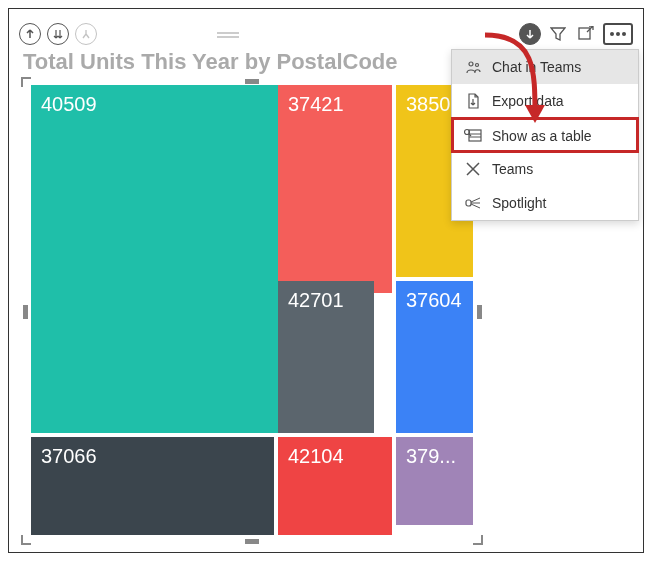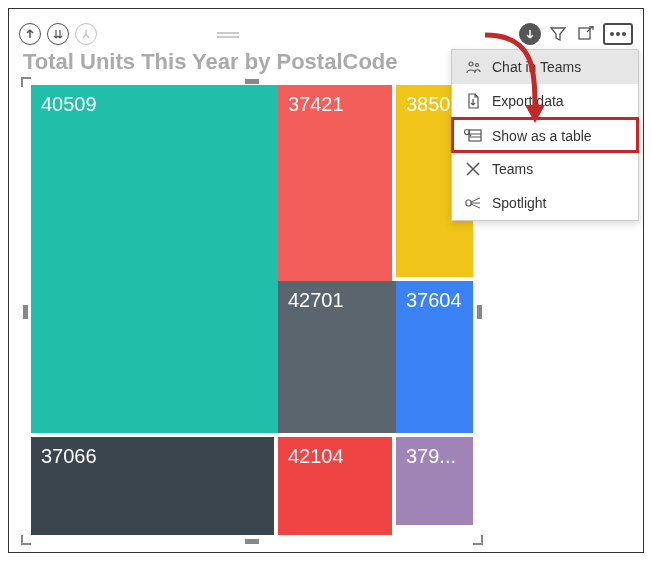--- a/index.html
+++ b/index.html
@@ -158,21 +158,21 @@
   </div>
 
   <div class="title">Total Units This Year by PostalCode</div>
 
   <div class="chart-area">
 
     <div class="tile" style="left:0; top:0; width:264px; height:348px; background:#1fbfa9;">40509</div>
     <div class="tile" style="left:0; top:352px; width:243px; height:98px; background:#3b454d;">37066</div>
 
     <div class="tile" style="left:247px; top:0; width:114px; height:208px; background:#f45e5a;">37421</div>
-    <div class="tile" style="left:247px; top:196px; width:118px; height:152px; background:#5b656d;">42701</div>
+    <div class="tile" style="left:247px; top:196px; width:96px; height:152px; background:#5b656d;">42701</div>
     <div class="tile" style="left:247px; top:352px; width:114px; height:98px; background:#ef4444;">42104</div>
 
     <div class="tile" style="left:365px; top:0; width:77px; height:192px; background:#f0c419;">38501</div>
     <div class="tile" style="left:365px; top:196px; width:77px; height:152px; background:#3b82f6;">37604</div>
     <div class="tile" style="left:365px; top:352px; width:77px; height:88px; background:#a084b7;">379...</div>
   </div>
 
   <div class="handle h-edge-h" style="top:70px; left:236px;"></div>
   <div class="handle h-edge-h" style="top:530px; left:236px;"></div>
   <div class="handle h-edge-v" style="top:296px; left:14px;"></div>

